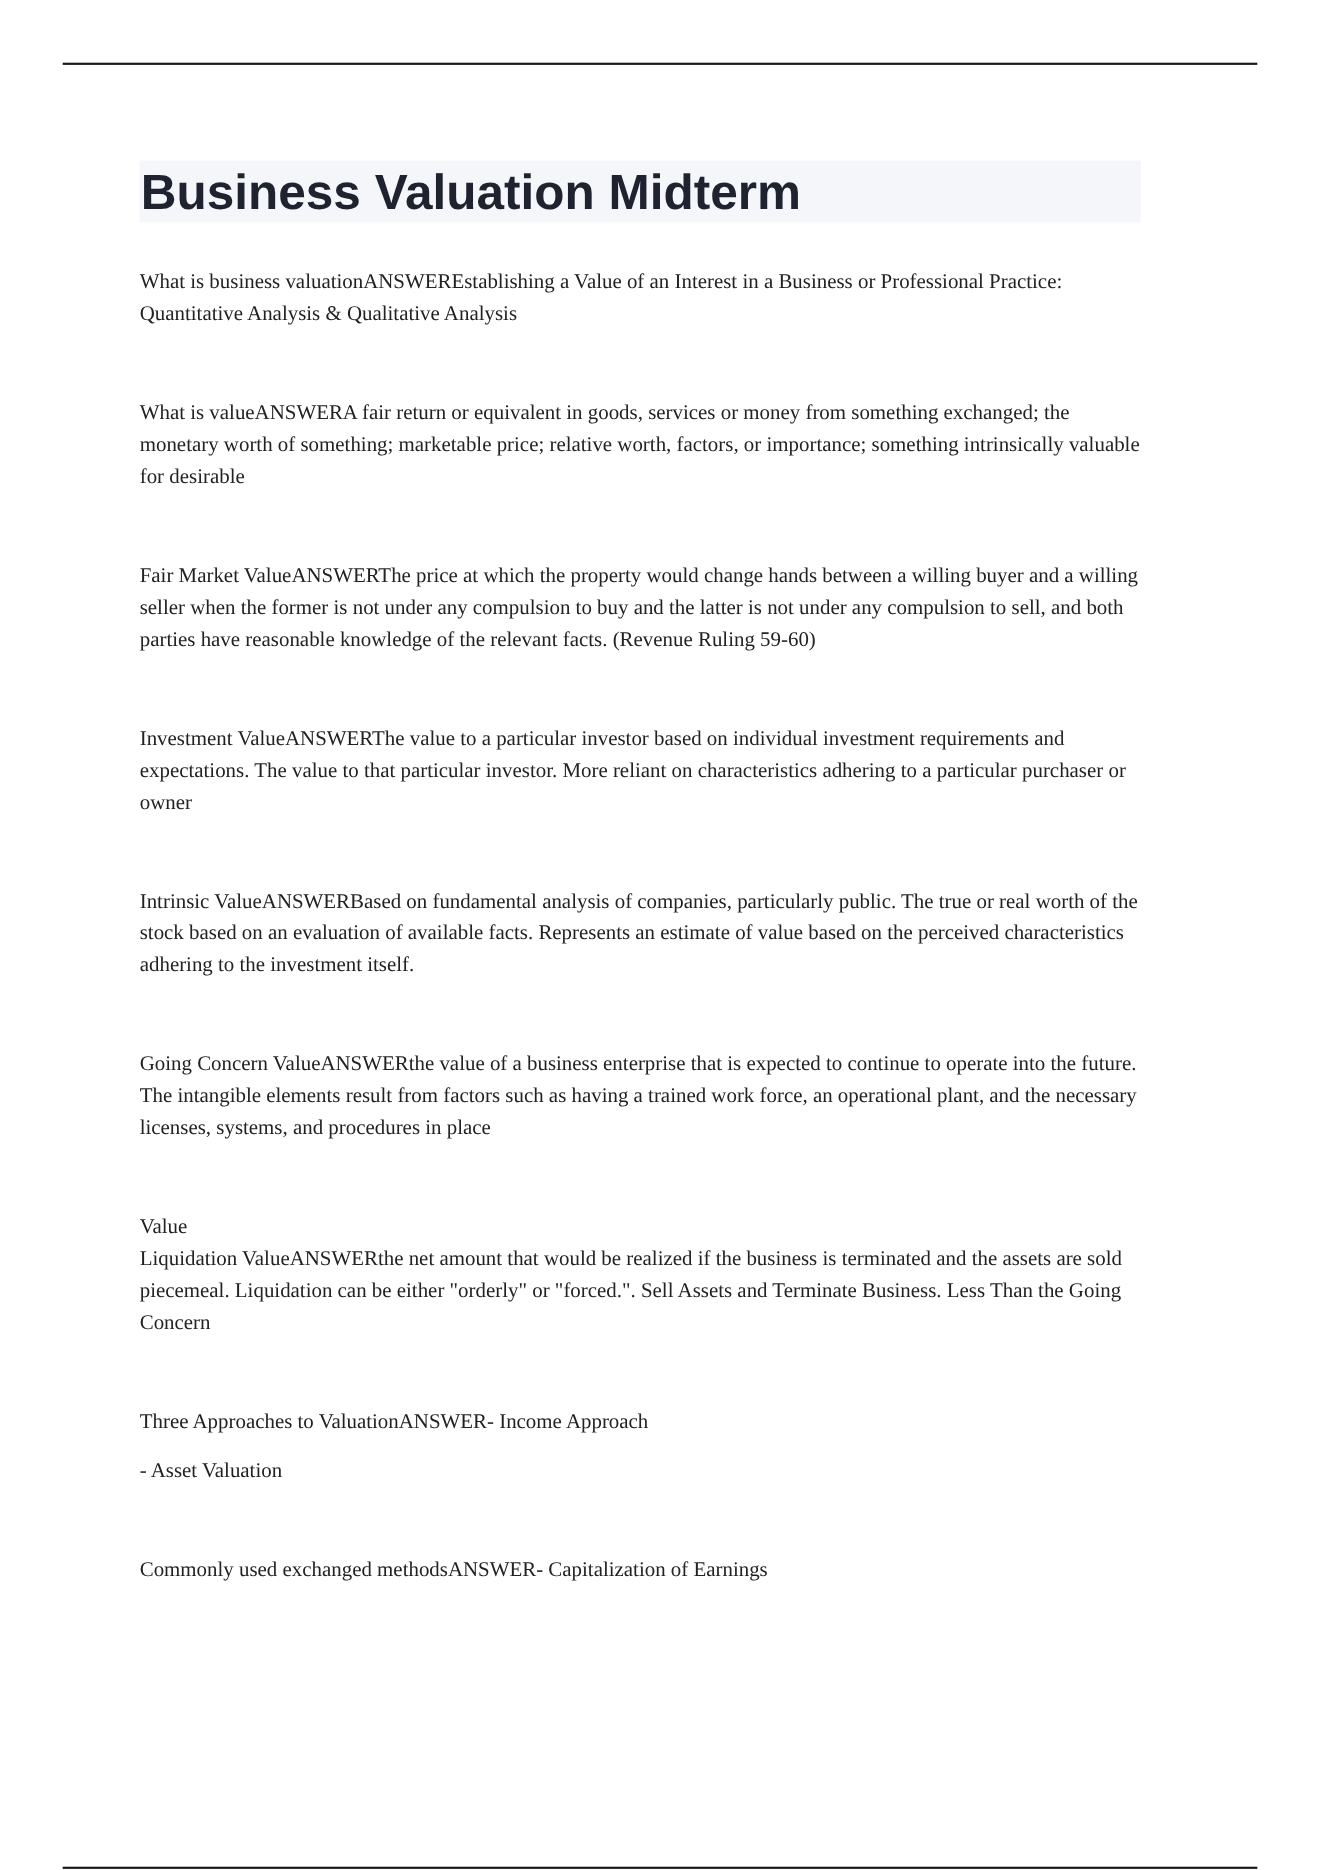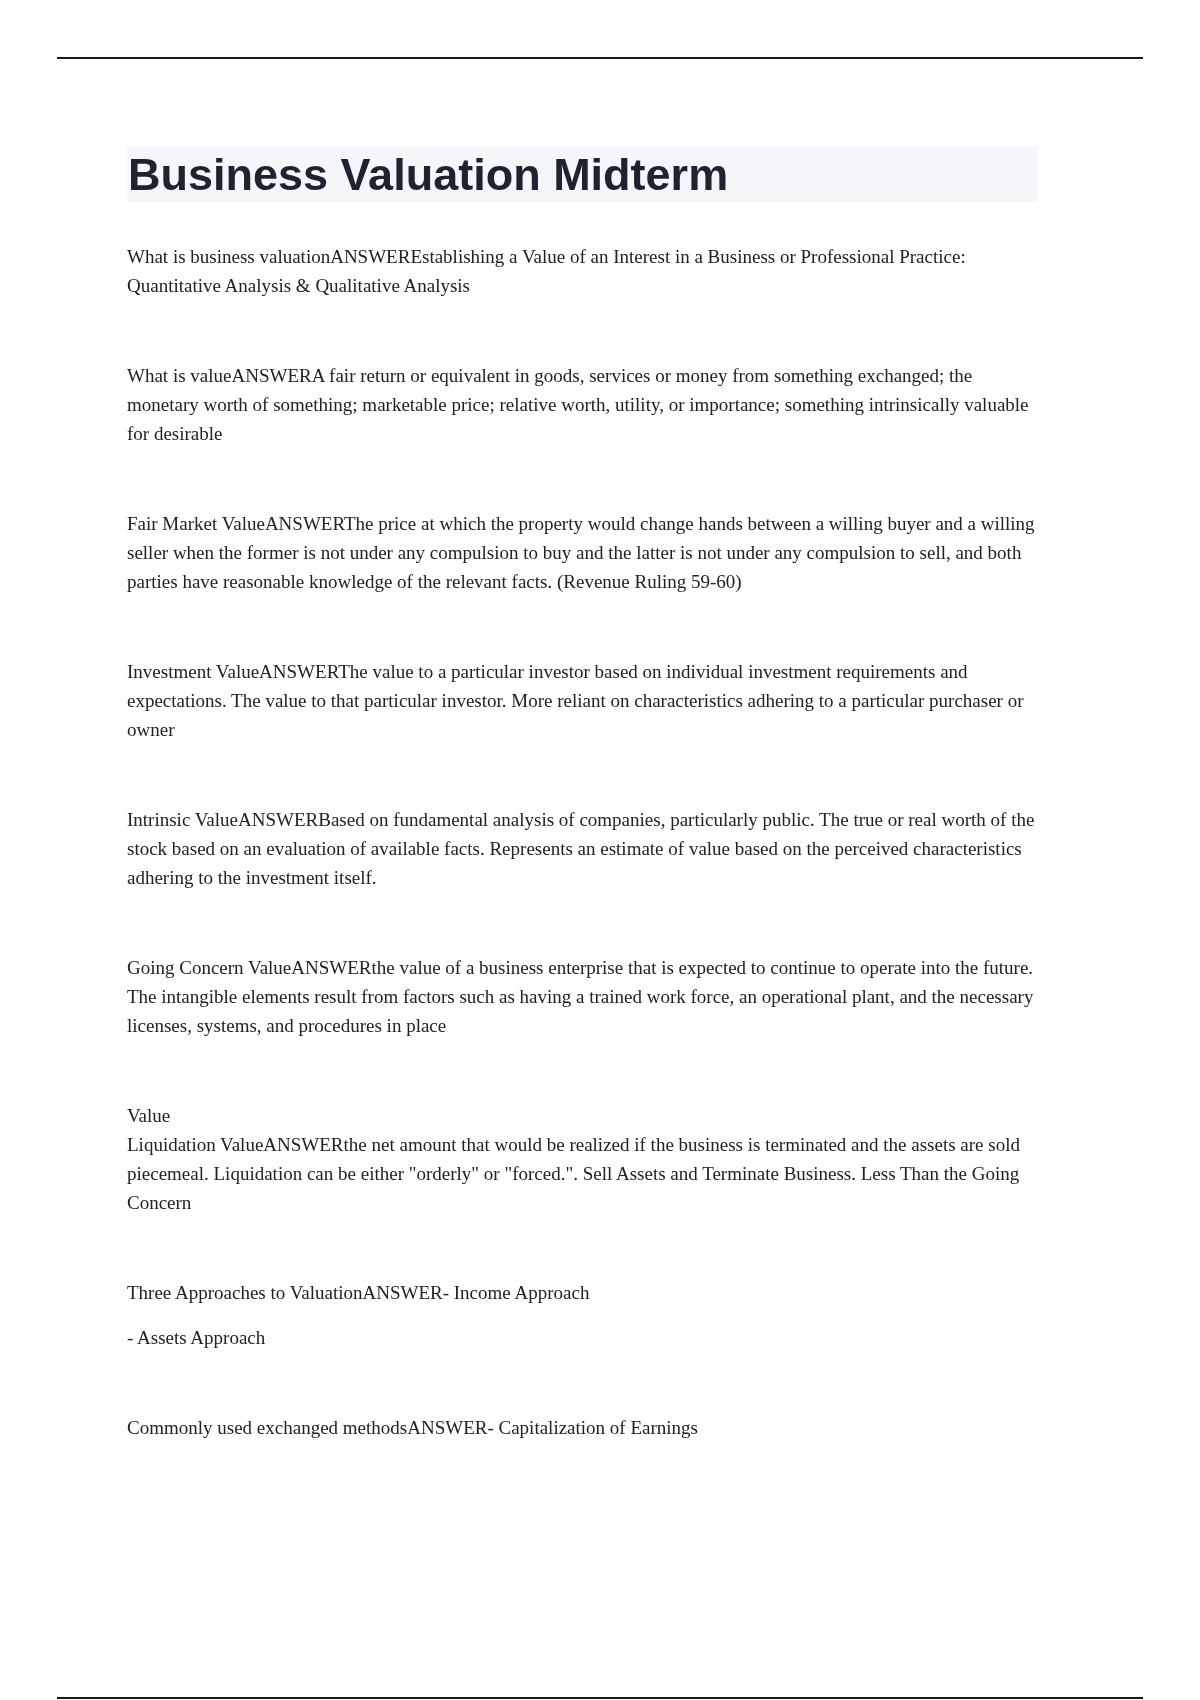--- a/index.html
+++ b/index.html
@@ -73,41 +73,41 @@
 <div class="page">
   <div class="title-box">
     <h1 class="title">Business Valuation Midterm</h1>
   </div>
 
   <div class="qa-list">
     <div class="qa">
       <p>What is business valuationANSWEREstablishing a Value of an Interest in a Business or Professional Practice: Quantitative Analysis &amp; Qualitative Analysis</p>
     </div>
     <div class="qa">
-      <p>What is valueANSWERA fair return or equivalent in goods, services or money from something exchanged; the monetary worth of something; marketable price; relative worth, utility, or importance; something intrinsically valuable for desirable</p>
+      <p>What is valueANSWERA fair return or equivalent in goods, services or money from something exchanged; the monetary worth of something; marketable price; relative worth, factors, or importance; something intrinsically valuable for desirable</p>
     </div>
     <div class="qa">
       <p>Fair Market ValueANSWERThe price at which the property would change hands between a willing buyer and a willing seller when the former is not under any compulsion to buy and the latter is not under any compulsion to sell, and both parties have reasonable knowledge of the relevant facts. (Revenue Ruling 59-60)</p>
     </div>
     <div class="qa">
       <p>Investment ValueANSWERThe value to a particular investor based on individual investment requirements and expectations. The value to that particular investor. More reliant on characteristics adhering to a particular purchaser or owner</p>
     </div>
     <div class="qa">
       <p>Intrinsic ValueANSWERBased on fundamental analysis of companies, particularly public. The true or real worth of the stock based on an evaluation of available facts. Represents an estimate of value based on the perceived characteristics adhering to the investment itself.</p>
     </div>
     <div class="qa">
       <p>Going Concern ValueANSWERthe value of a business enterprise that is expected to continue to operate into the future. The intangible elements result from factors such as having a trained work force, an operational plant, and the necessary licenses, systems, and procedures in place</p>
     </div>
     <div class="qa qa-liq">
       <p>Value</p>
       <p>Liquidation ValueANSWERthe net amount that would be realized if the business is terminated and the assets are sold piecemeal. Liquidation can be either "orderly" or "forced.". Sell Assets and Terminate Business. Less Than the Going Concern</p>
     </div>
     <div class="qa">
       <p>Three Approaches to ValuationANSWER- Income Approach</p>
-      <p class="sub">- Assets Approach</p>
+      <p class="sub">- Asset Valuation</p>
     </div>
     <div class="qa">
       <p>Commonly used exchanged methodsANSWER- Capitalization of Earnings</p>
     </div>
   </div>
 </div>
 
 <div class="rule rule-bottom"></div>
 
 </body></html>

